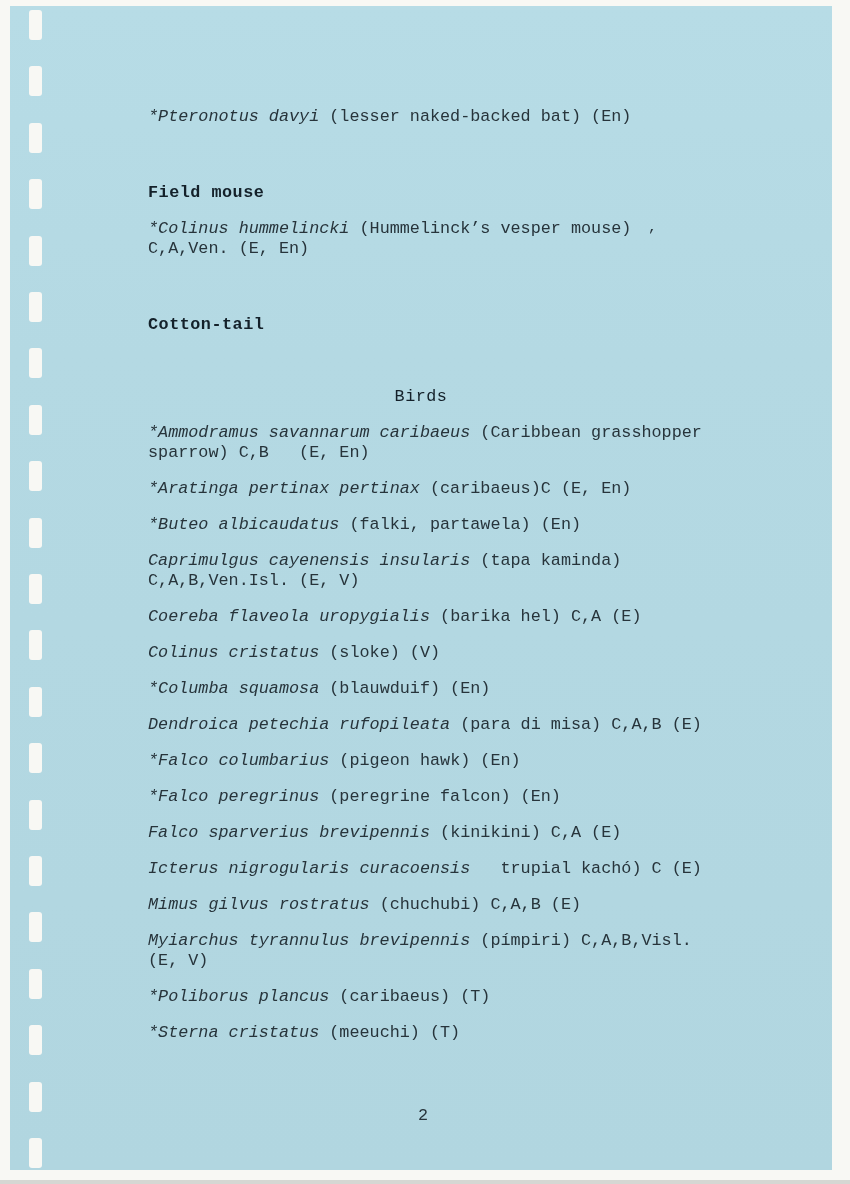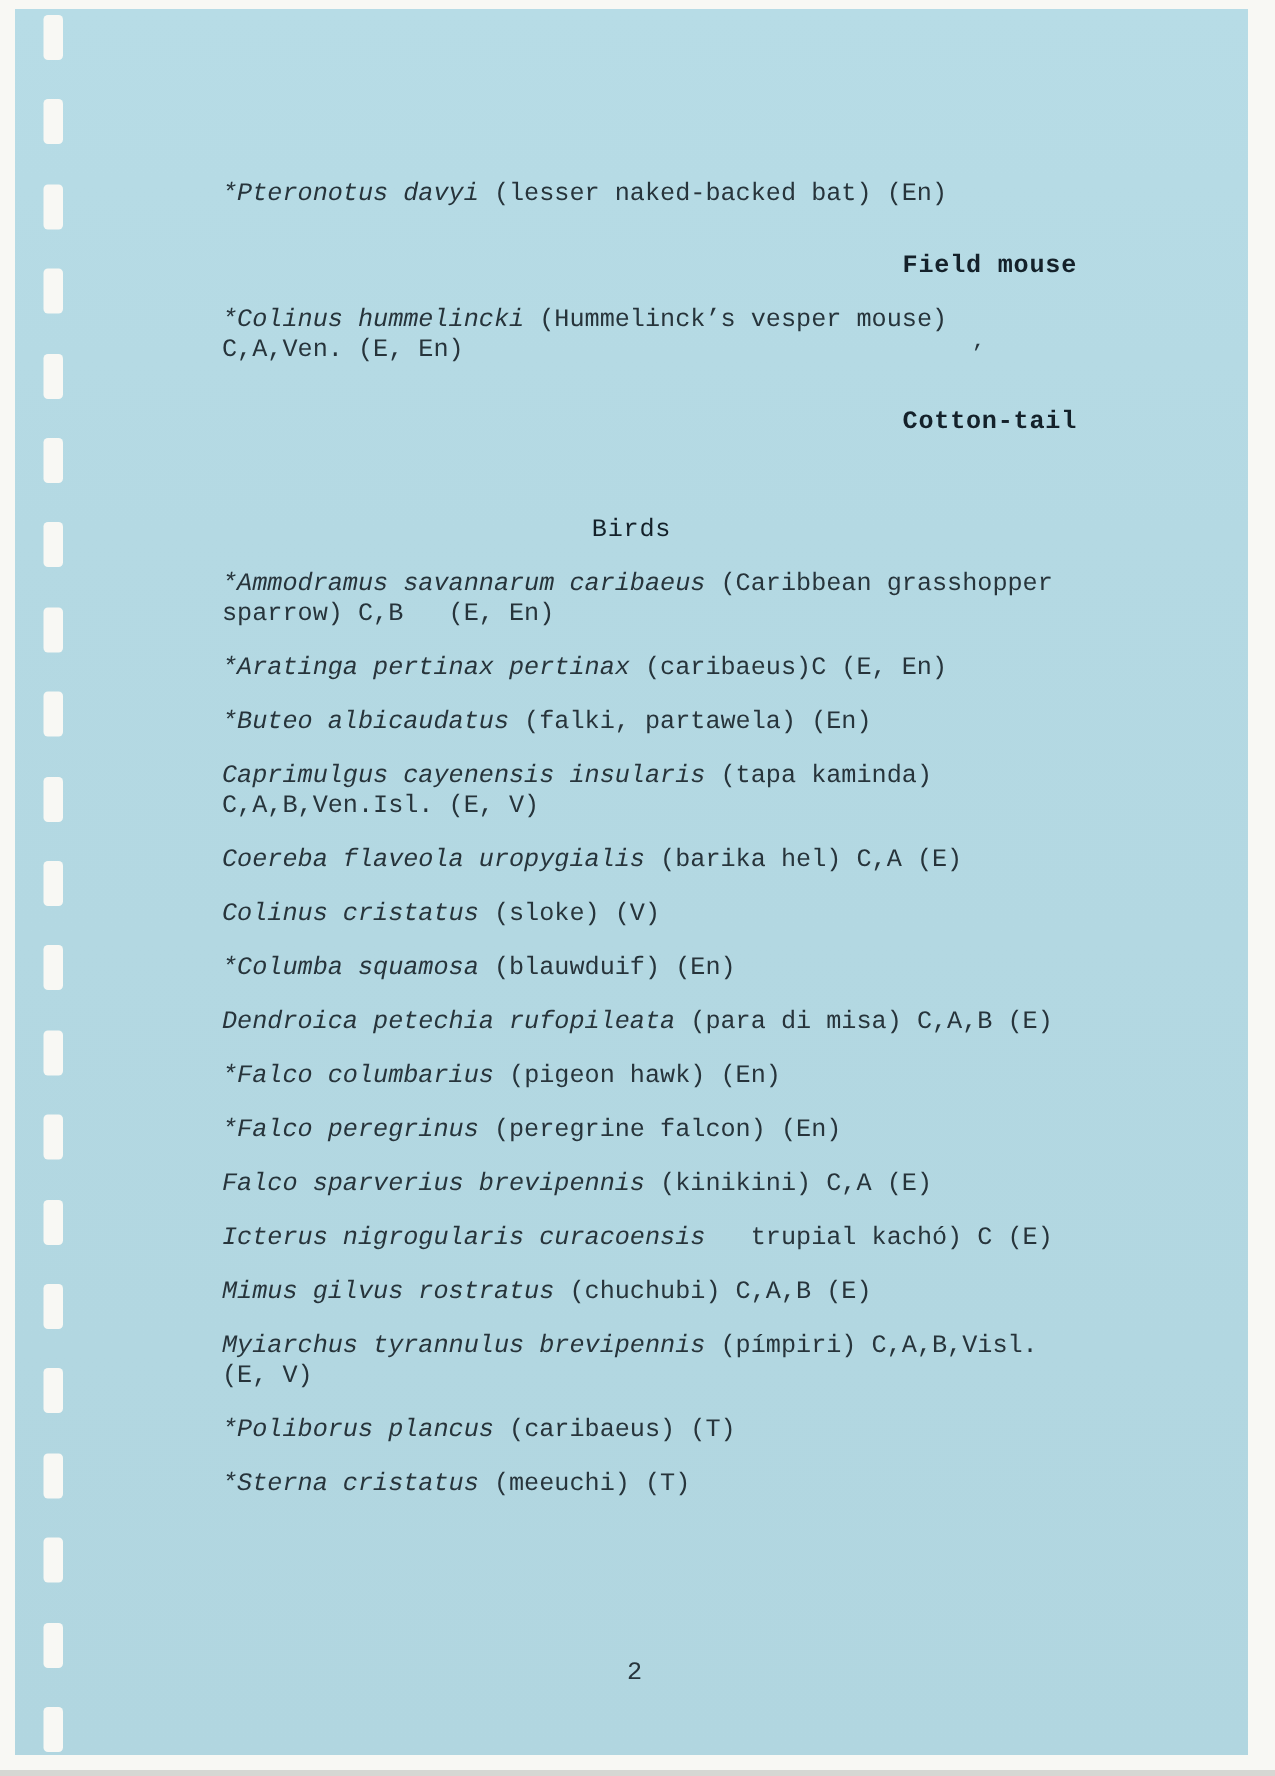--- a/index.html
+++ b/index.html
@@ -34,27 +34,26 @@
   .text-column{
     position:absolute;
     left:138px;top:101px;
     width:570px;
     color:var(--ink);
     font-size:16.8px;
     line-height:20px;
     white-space:pre-wrap;
   }
   .block{margin:16px 0 0 0;}
-  .block:first-child{margin-top:13px;}
+  .block:first-child{margin-top:0;}
   .block.heading{
-    margin-top:28px;
+    margin-top:56px;
     font-weight:bold;
     color:var(--heading);
     letter-spacing:0.5px;
-    text-align:right;
   }
   .block.section-title{
     margin-top:52px;
     text-align:center;
     padding-right:24px;
     font-weight:normal;
     color:var(--heading);
     letter-spacing:0.5px;
   }
   .it{font-style:italic;}

